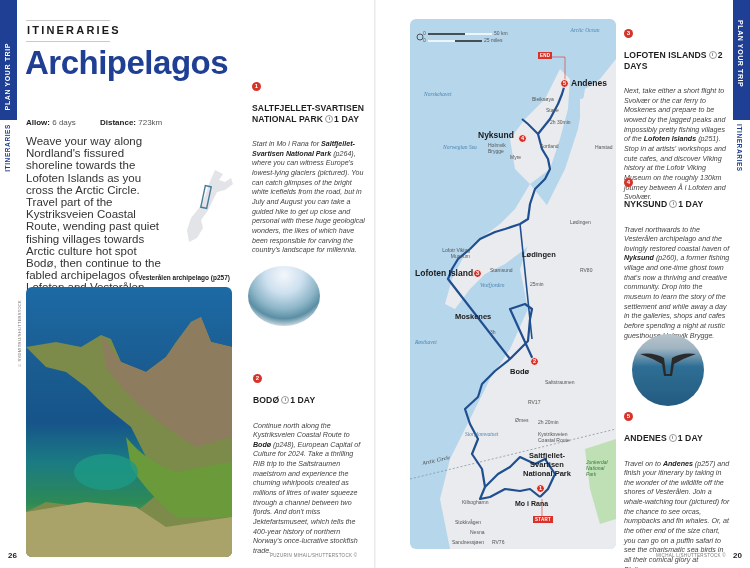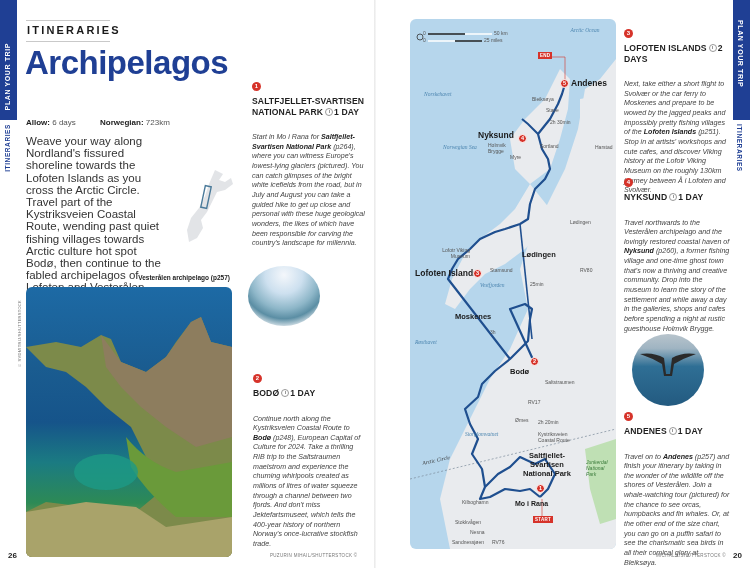--- a/index.html
+++ b/index.html
@@ -29,21 +29,21 @@
   .intro { position: absolute; left: 26px; top: 135px; width: 140px; font-size: 11.5px; line-height: 12.2px; color: #333; }
   .mini-map { position: absolute; left: 185px; top: 168px; width: 50px; height: 80px; }
   .caption { position: absolute; left: 118px; top: 274px; width: 112px; text-align: right; font-size: 6.5px; font-weight: bold; color: #222; }
 
   .photo-main { position: absolute; left: 26px; top: 287px; width: 206px; height: 270px; border-radius: 6px; overflow: hidden;
     background: linear-gradient(180deg, #1d6aa5 0%, #1a5c90 30%, #16548a 50%, #1b7b82 65%, #2d8a55 80%, #8a9a52 90%, #6a6a3a 100%); }
   .photo-credit-left { position: absolute; left: 17px; top: 300px; writing-mode: vertical-rl; transform: rotate(180deg); font-size: 4px; color: #777; letter-spacing: 0.3px; }
 
   .stop-col { position: absolute; }
   .stop-num { display: inline-block; width: 9px; height: 9px; border-radius: 50%; background: #d6332a; color: #fff; font-size: 6px; font-weight: bold; text-align: center; line-height: 9px; }
-  .stop-title { font-size: 8.6px; font-weight: bold; color: #1f1f1f; line-height: 10.5px; margin-top: 4px; letter-spacing: 0.1px; }
+  .stop-title { font-size: 8.6px; font-weight: bold; color: #1f1f1f; line-height: 10.5px; margin-top: 11px; letter-spacing: 0.1px; }
   .clock { display: inline-block; width: 8px; height: 8px; border: 1px solid #999; border-radius: 50%; vertical-align: -1px; margin: 0 1px 0 2px; position: relative; }
   .clock::after { content: ""; position: absolute; left: 2.5px; top: 1px; width: 1px; height: 3px; background: #999; }
   .stop-body { font-size: 7.1px; line-height: 9.65px; color: #444; margin-top: 16px; font-style: italic; }
   .stop-body b { color: #222; }
 
   .circle-photo { position: absolute; border-radius: 50%; overflow: hidden; }
   .glacier { left: 248px; top: 266px; width: 72px; height: 60px; background: radial-gradient(circle at 50% 15%, #f4f7fb 0%, #cde0ef 30%, #8db6c8 55%, #5b8ea4 70%, #e9eef2 85%); }
   .whale { left: 632px; top: 334px; width: 72px; height: 72px; background: linear-gradient(180deg, #b8c4cc 0%, #9fb4c2 20%, #2f6f95 45%, #235a80 100%); }
 
   .page-num { position: absolute; top: 551px; font-size: 8px; font-weight: bold; color: #222; }
@@ -74,21 +74,21 @@
   <div class="kicker-rule" style="top:41px"></div>
 
   <div class="title">
     <div>Archipelagos</div>
   </div>
 
   <div class="meta" style="left:26px">
     <b>Allow:</b> <span>6 days</span>
   </div>
   <div class="meta" style="left:100px">
-    <b>Norwegian:</b> <span>723km</span>
+    <b>Distance:</b> <span>723km</span>
   </div>
 
   <p class="intro">Weave your way along Nordland's fissured shoreline towards the Lofoten Islands as you cross the Arctic Circle. Travel part of the Kystriksveien Coastal Route, wending past quiet fishing villages towards Arctic culture hot spot Bodø, then continue to the fabled archipelagos of Lofoten and Vesterålen.</p>
 
   <svg class="mini-map" viewBox="0 0 50 80">
     <path d="M30 2 L38 6 L34 12 L40 14 L46 10 L48 16 L40 22 L32 24 L28 32 L22 44 L16 52 L18 60 L12 70 L4 74 L2 62 L6 50 L14 40 L20 28 L24 16 Z" fill="#e2e4e7"></path>
     <rect x="18" y="18" width="6" height="22" fill="none" stroke="#4a7a9a" stroke-width="1.4" transform="rotate(12 21 29)"></rect>
   </svg>
 
   <div class="caption">Vesterålen archipelago (p257)</div>

